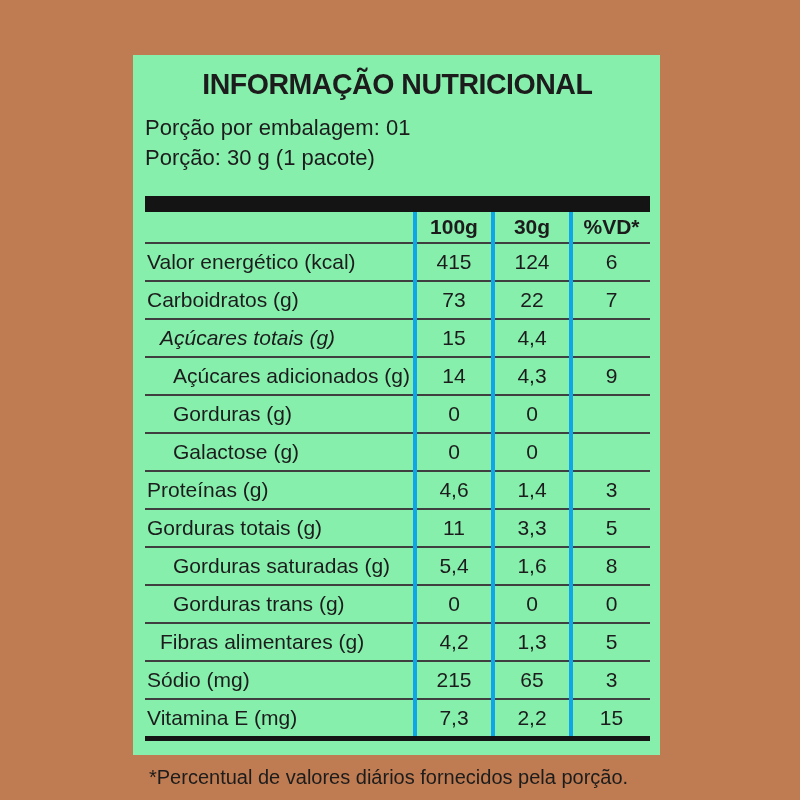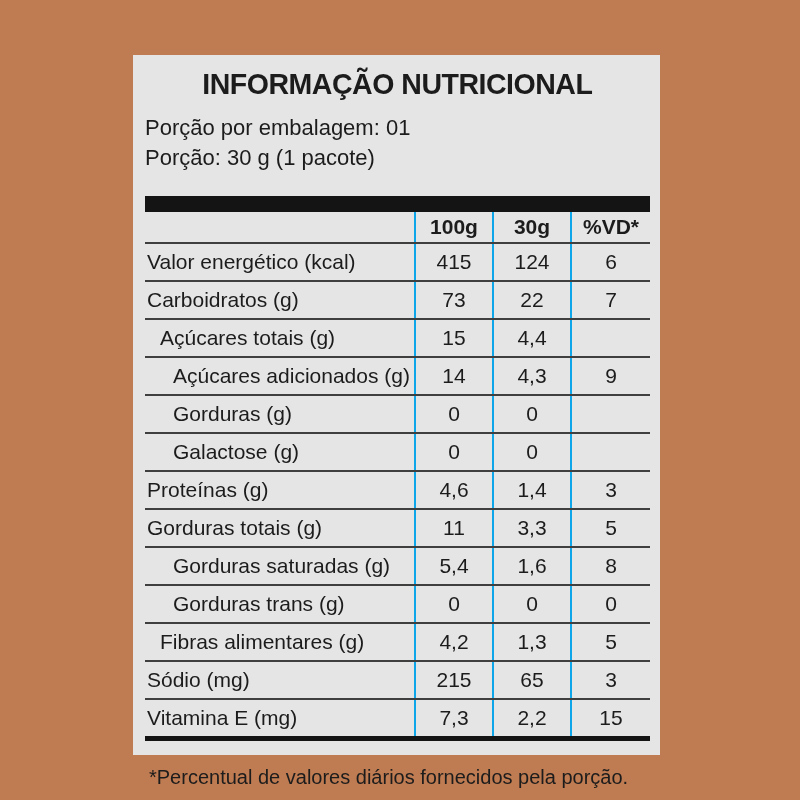--- a/index.html
+++ b/index.html
@@ -12,21 +12,21 @@
     color: #1c1c1c;
   }
   body { background: #bf7b51; position: relative; }
 
   .card {
     position: absolute;
     left: 133px;
     top: 55px;
     width: 527px;
     height: 700px;
-    background: #e5e5e5;
+    background: #86efac;
     box-sizing: border-box;
     padding: 8px 10px 0 12px;
   }
 
   .title {
     text-align: center;
     margin-top: 4px;
     font-size: 30px;
     font-weight: bold;
     letter-spacing: -0.5px;
@@ -70,21 +70,21 @@
     border-bottom: 2px solid #3f3f3f;
   }
   table.nutri td {
     height: 36px;
     font-size: 21px;
     padding: 0;
     vertical-align: middle;
   }
   table.nutri tbody tr td { border-bottom: 2px solid #3f3f3f; }
   table.nutri tbody tr:last-child td { border-bottom: none; }
-  table.nutri th.vcol, table.nutri td.vcol { border-left: 2px solid #0ea5e9; text-align: center; }
+  table.nutri th.vcol, table.nutri td.vcol { border-left: 4px solid #0ea5e9; text-align: center; }
   table.nutri td.lbl { text-align: left; }
 
   .thick-line {
     width: 505px;
     height: 5px;
     background: #141414;
   }
 
   .footnote {
     margin-top: 25px;
@@ -132,21 +132,21 @@
   </tr>
 
   <tr>
     <td class="lbl" style="padding-left: 2px;">Carboidratos (g)</td>
     <td class="vcol">73</td>
     <td class="vcol">22</td>
     <td class="vcol">7</td>
   </tr>
 
   <tr>
-    <td class="lbl" style="padding-left: 15px;">Açúcares totais (g)</td>
+    <td class="lbl" style="padding-left: 15px; font-style: italic;">Açúcares totais (g)</td>
     <td class="vcol">15</td>
     <td class="vcol">4,4</td>
     <td class="vcol"></td>
   </tr>
 
   <tr>
     <td class="lbl" style="padding-left: 28px;">Açúcares adicionados (g)</td>
     <td class="vcol">14</td>
     <td class="vcol">4,3</td>
     <td class="vcol">9</td>

